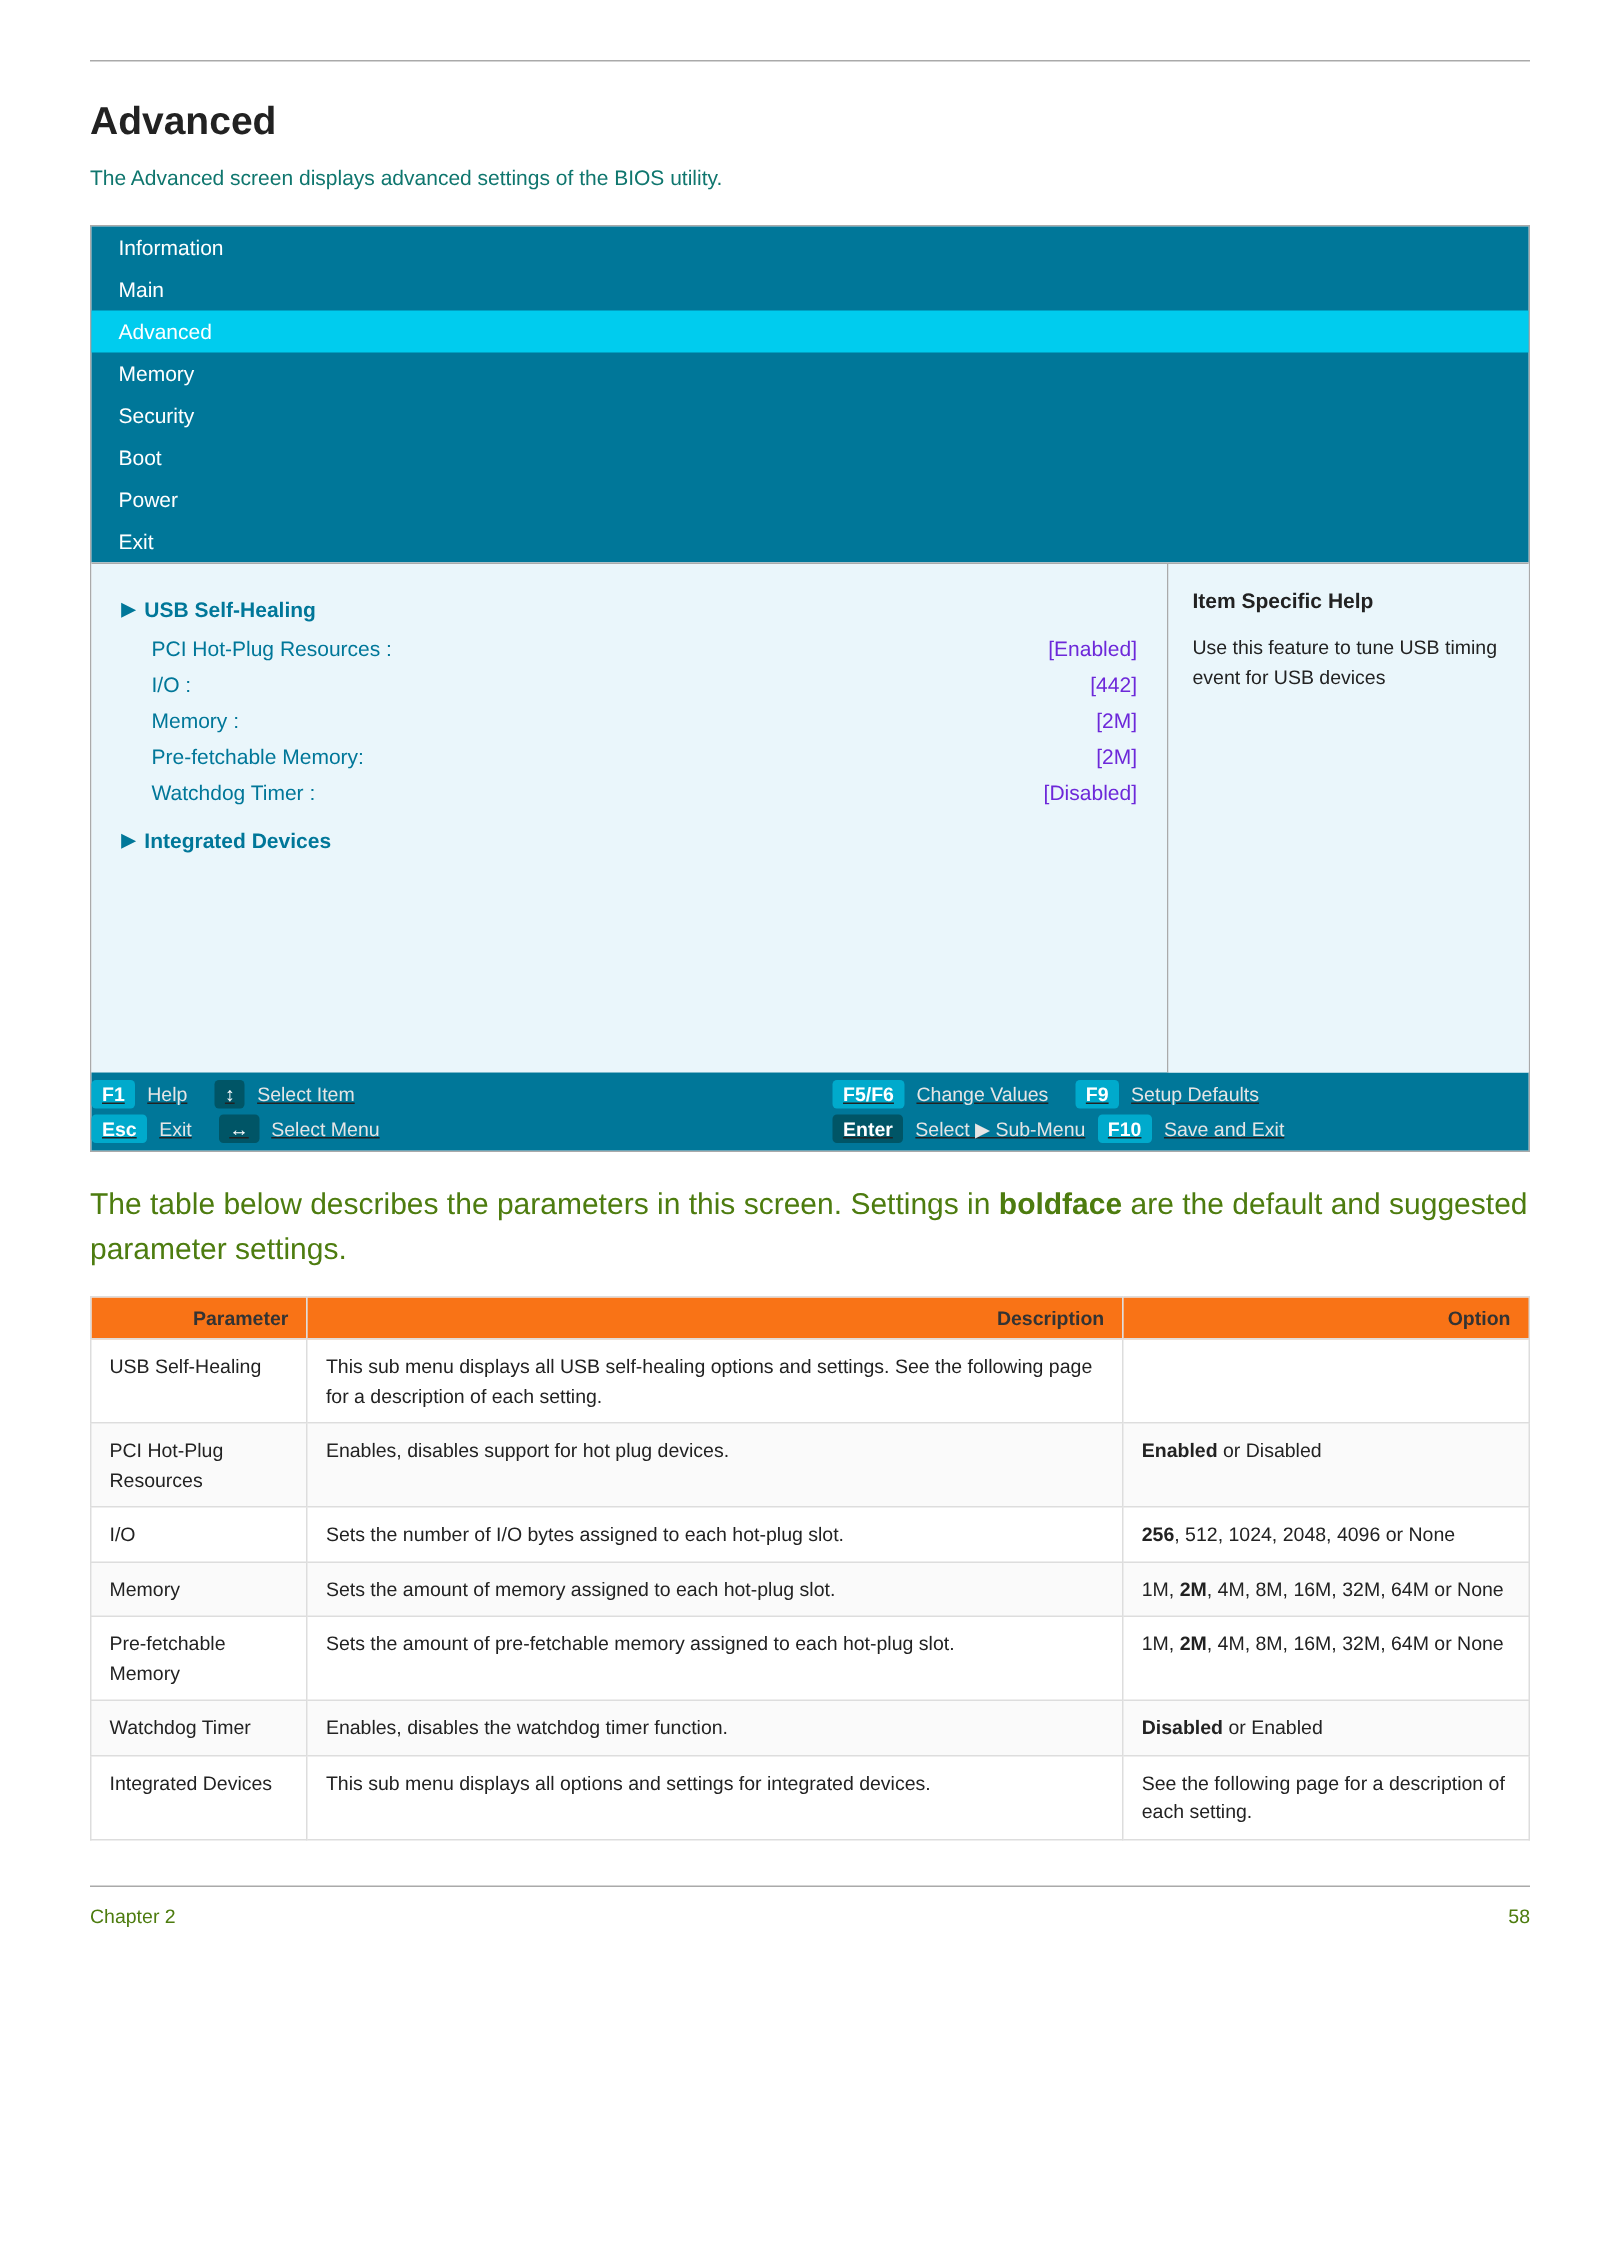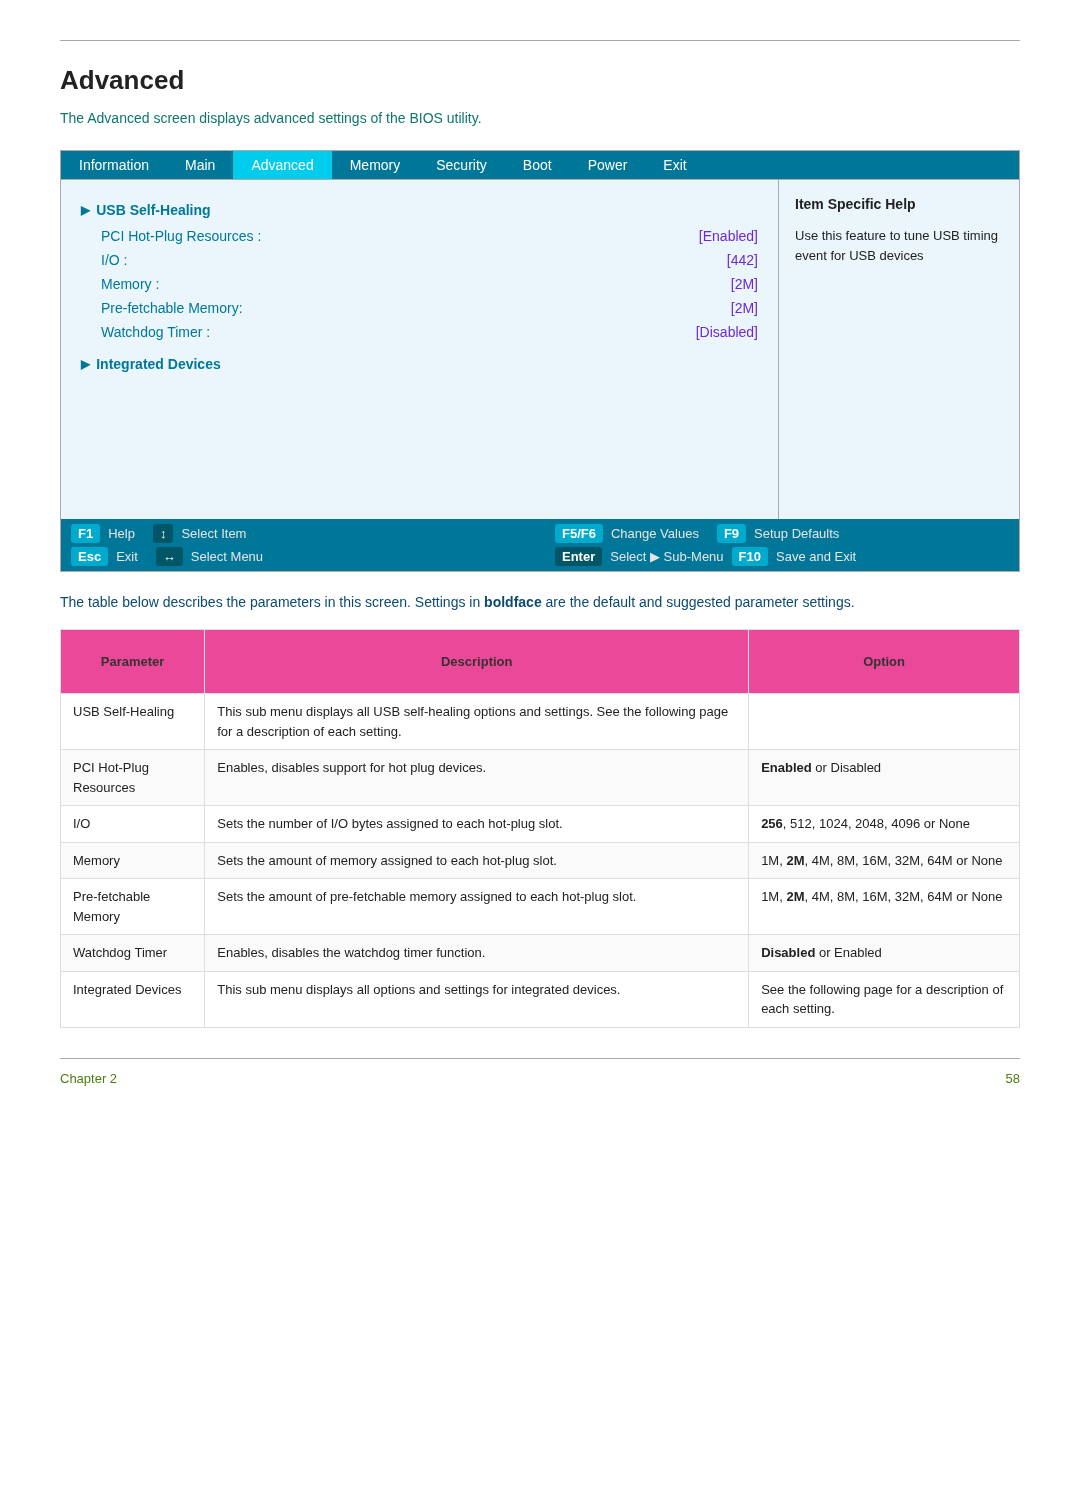--- a/index.html
+++ b/index.html
@@ -35,21 +35,21 @@
     .bios-title-bar {
       background: #00aacc;
       color: #fff;
       text-align: center;
       padding: 6px 0;
       font-size: 15px;
     }
     .bios-nav {
       background: #007799;
       display: flex;
-      flex-direction: row;
+      flex-direction: column;
     }
     .bios-nav-item {
       color: #fff;
       padding: 6px 18px;
       font-size: 14px;
       cursor: pointer;
     }
     .bios-nav-item.active {
       background: #00ccee;
       color: #fff;
@@ -90,22 +90,23 @@
     .footer-action {
       color: #e5e5e5;
       font-size: 13px;
     }
     .bios-footer-grid {
       display: grid;
       grid-template-columns: 1fr 1fr;
       row-gap: 4px;
       column-gap: 30px;
       width: 100%;
-      padding: 5px 10px;
+      padding: 5px 0;
       background: #007799;
+      text-decoration: underline;
     }
     .footer-entry {
       display: flex;
       align-items: center;
       gap: 8px;
       color: #fff;
       font-size: 13px;
     }
     .kbd {
       background: #00aacc;
@@ -114,38 +115,38 @@
       border-radius: 3px;
       font-weight: bold;
       font-size: 13px;
       white-space: nowrap;
     }
     .kbd.dark {
       background: #005566;
     }
     
     .desc-text {
-      font-size: 14px;
+      font-size: 20px;
       margin: 18px 0 16px 0;
-      color: #0c4a6e;
+      color: #4d7c0f;
       line-height: 1.5;
     }
     
     .param-table {
       width: 100%;
       border-collapse: collapse;
       font-size: 13px;
       margin-bottom: 30px;
     }
     .param-table th {
-      background: #ec4899;
+      background: #f97316;
       color: #333;
       font-weight: bold;
-      padding: 24px 12px;
-      text-align: center;
+      padding: 6px 12px;
+      text-align: right;
       border: 1px solid #ddd;
     }
     .param-table td {
       padding: 8px 12px;
       border: 1px solid #ddd;
       vertical-align: top;
       color: #222;
       line-height: 1.5;
     }
     .param-table tr:nth-child(even) td {

